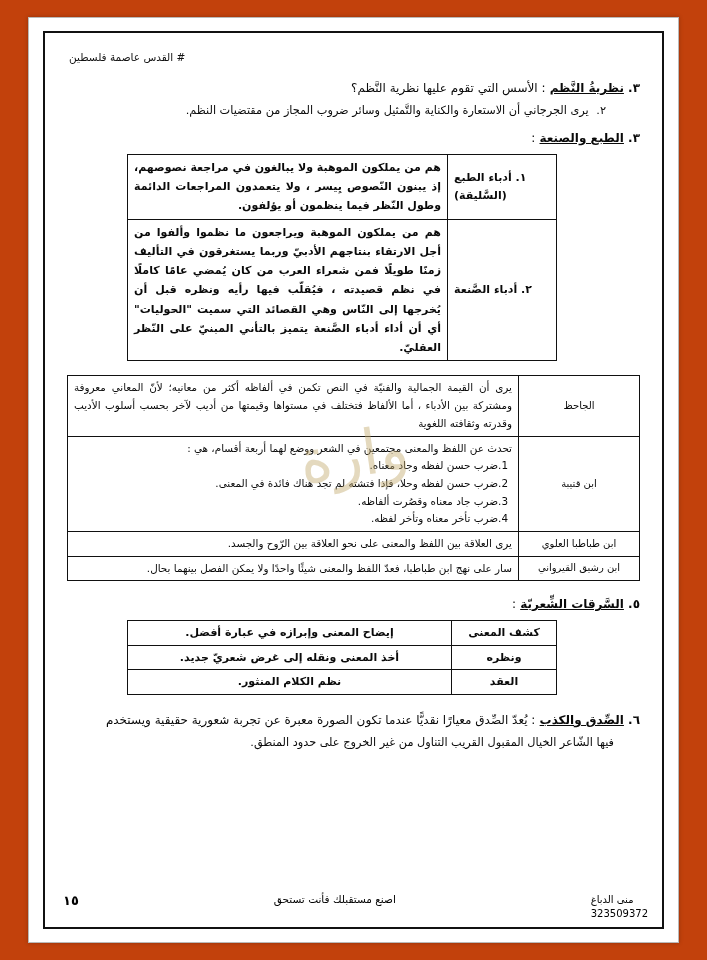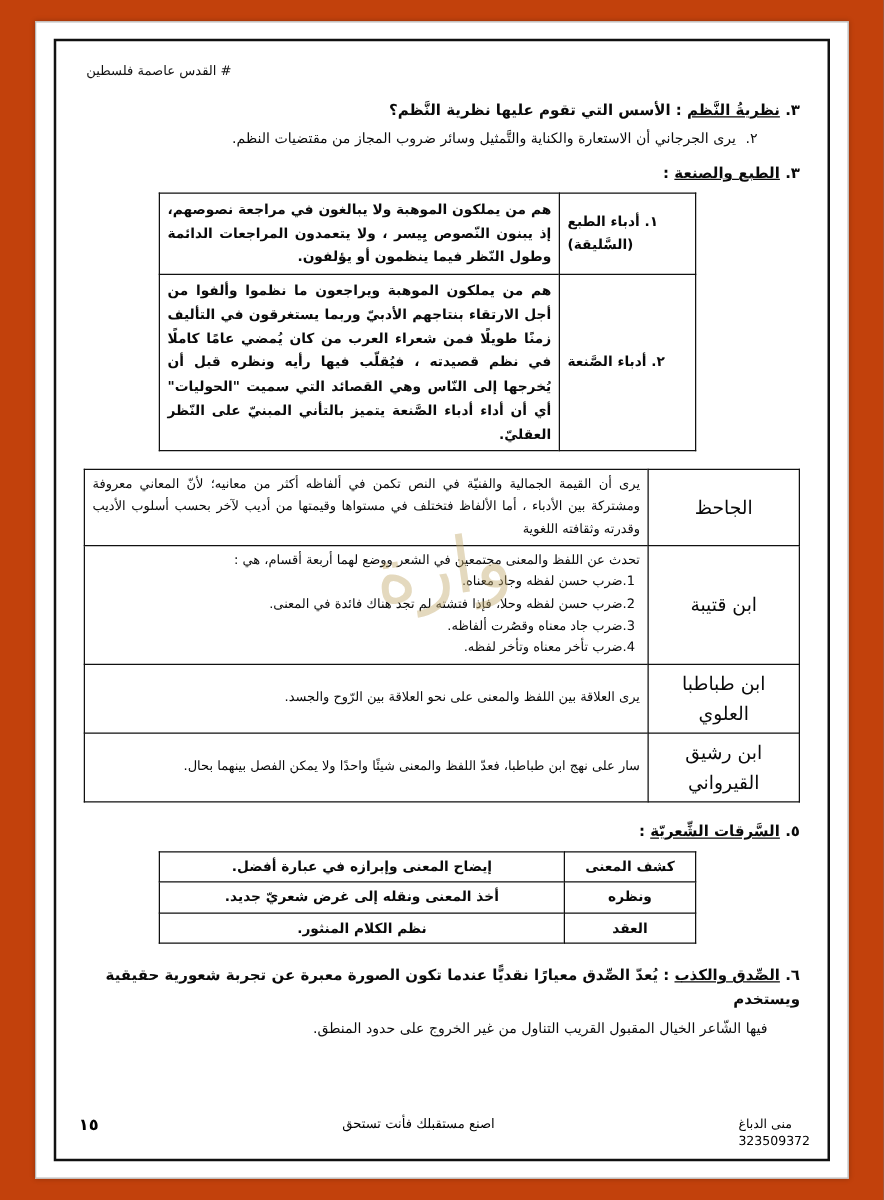--- a/index.html
+++ b/index.html
@@ -71,21 +71,21 @@
   .sec {
     margin: 0 0 4px 0;
     font-size: 12px;
     font-weight: bold;
   }
   .sec .num { font-weight: bold; }
   .sec .ttl {
     text-decoration: underline;
     font-weight: bold;
   }
-  .sec .rest { font-weight: bold; }
+  .sec .rest { font-weight: normal; }
   .sec-plain { font-weight: normal; }
   .sub-list {
     margin: 2px 34px 10px 10px;
     padding: 0;
     list-style: none;
     font-size: 11.3px;
   }
   .sub-list li { margin-bottom: 2px; }
   .sub-list .ln { margin-left: 4px; }
 
@@ -118,21 +118,21 @@
     font-size: 11px;
     line-height: 1.75;
   }
   .tbl-lafz {
     width: 100%;
     margin: 6px 0 14px 0;
   }
   .tbl-lafz .lbl {
     width: 108px;
     text-align: center;
-    font-size: 15px;
+    font-size: 10px;
   }
   .tbl-lafz .body {
     text-align: justify;
     font-size: 10.4px;
     line-height: 1.7;
     margin-left: 12px;
   }
   .tbl-lafz ol {
     margin: 0;
     padding: 0 4px 0 0;

